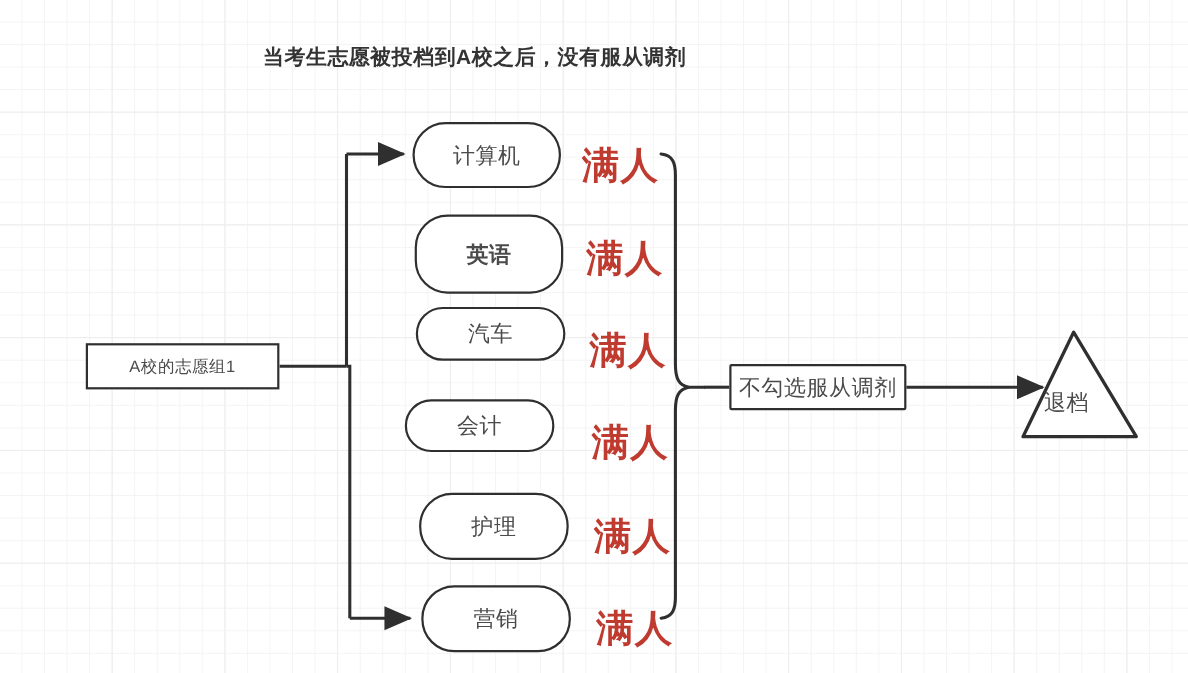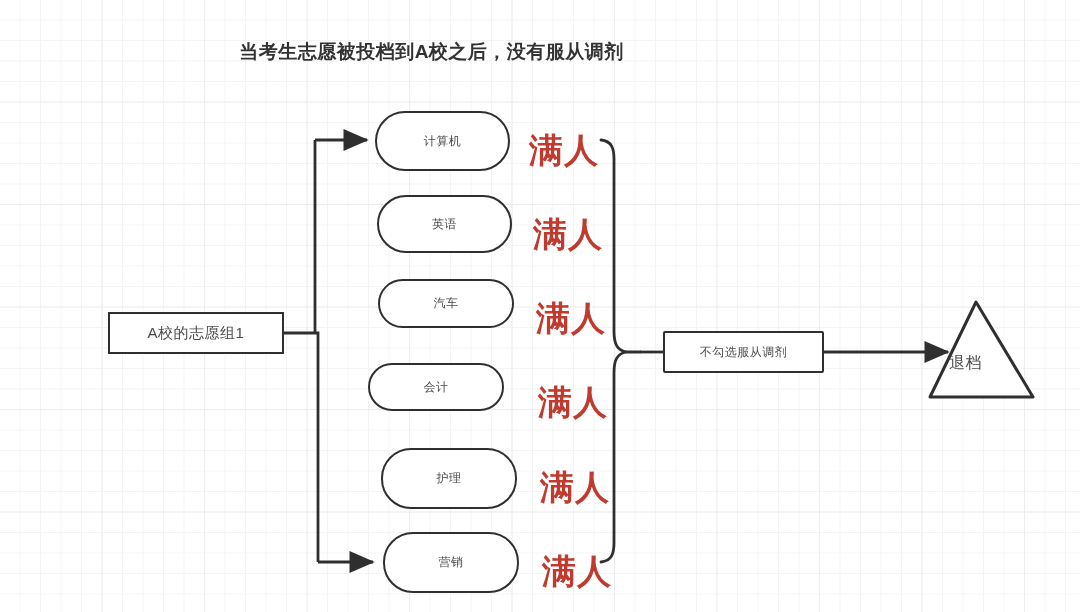--- a/index.html
+++ b/index.html
@@ -38,21 +38,21 @@
   }
   .node {
     position: absolute;
     box-sizing: border-box;
     background: #ffffff;
     border: 2.6px solid #2f2f2f;
     display: flex;
     align-items: center;
     justify-content: center;
     color: #4b4b4b;
-    font-size: 12px;
+    font-size: 20px;
     letter-spacing: 0.5px;
     white-space: nowrap;
   }
   .node.rounded {
     border-radius: 30px;
   }
   .node.sharp {
     border-radius: 0;
     font-size: 15px;
   }
@@ -71,21 +71,21 @@
     width: 863px;
     text-align: center;
     font-size: 19px;
     font-weight: bold;
     color: #333333;
     letter-spacing: 0.5px;
   }
   .tri-label {
     position: absolute;
     color: #4b4b4b;
-    font-size: 16px;
+    font-size: 20px;
     letter-spacing: 0.5px;
     white-space: nowrap;
   }
 </style>
 </head>
 <body>
 
 <div id="canvas">
 
   <div id="title">当考生志愿被投档到A校之后，没有服从调剂</div>
@@ -128,28 +128,28 @@
 
     <g>
       <path d="M824,352 L948,352" fill="none" stroke="#2f2f2f" stroke-width="2.8" marker-end="url(#arrowhead)"></path>
     </g>
 
     <g>
       <path d="M976,302 L1033,397 L930,397 Z" fill="#ffffff" stroke="#2f2f2f" stroke-width="3" stroke-linejoin="round"></path>
     </g>
   </svg>
 
-  <div class="node sharp" style="left:78px; top:312px; width:176px; height:42px;margin-left:30px;">
+  <div class="node sharp" style="left:78px; top:312px; width:176px; height:42px;">
     <span>A校的志愿组1</span>
   </div>
 
   <div class="node rounded" style="left:375px; top:111px; width:135px; height:60px;">
     <span>计算机</span>
   </div>
-  <div class="node rounded" style="left:377px; top:195px; width:135px; height:58px;">
+  <div class="node rounded" style="left:377px; top:195px; width:135px; height:72px;font-weight:bold;">
     <span>英语</span>
   </div>
   <div class="node rounded" style="left:378px; top:279px; width:136px; height:49px;">
     <span>汽车</span>
   </div>
   <div class="node rounded" style="left:368px; top:363px; width:136px; height:48px;">
     <span>会计</span>
   </div>
   <div class="node rounded" style="left:383px; top:532px; width:136px; height:61px;">
     <span>营销</span>

